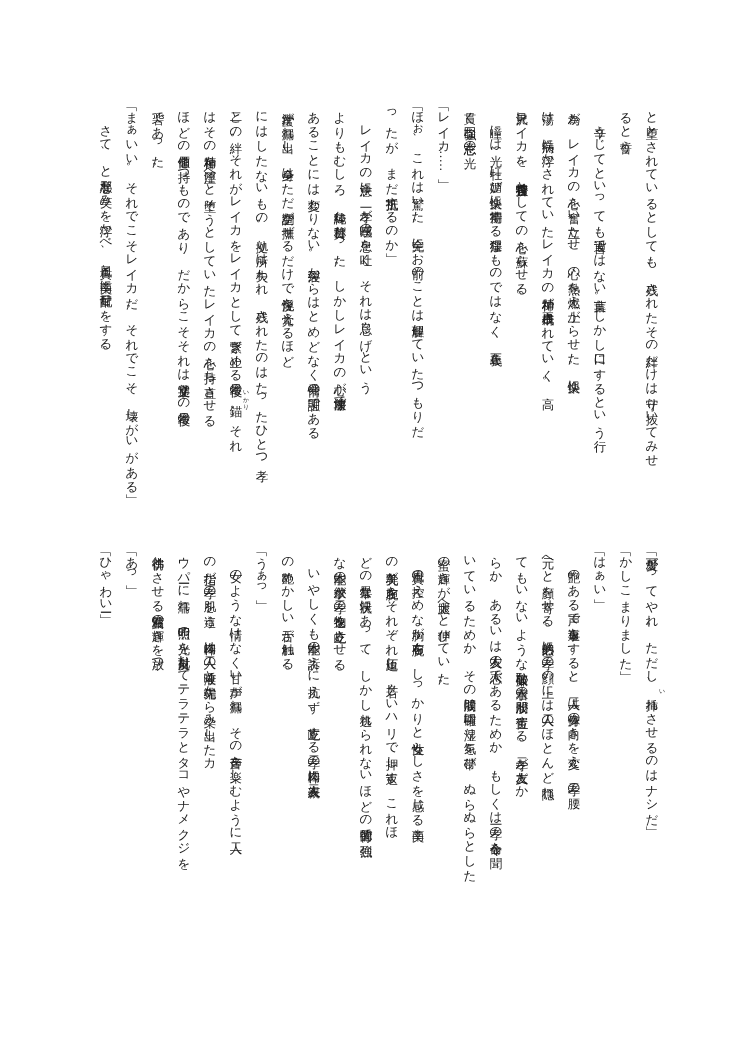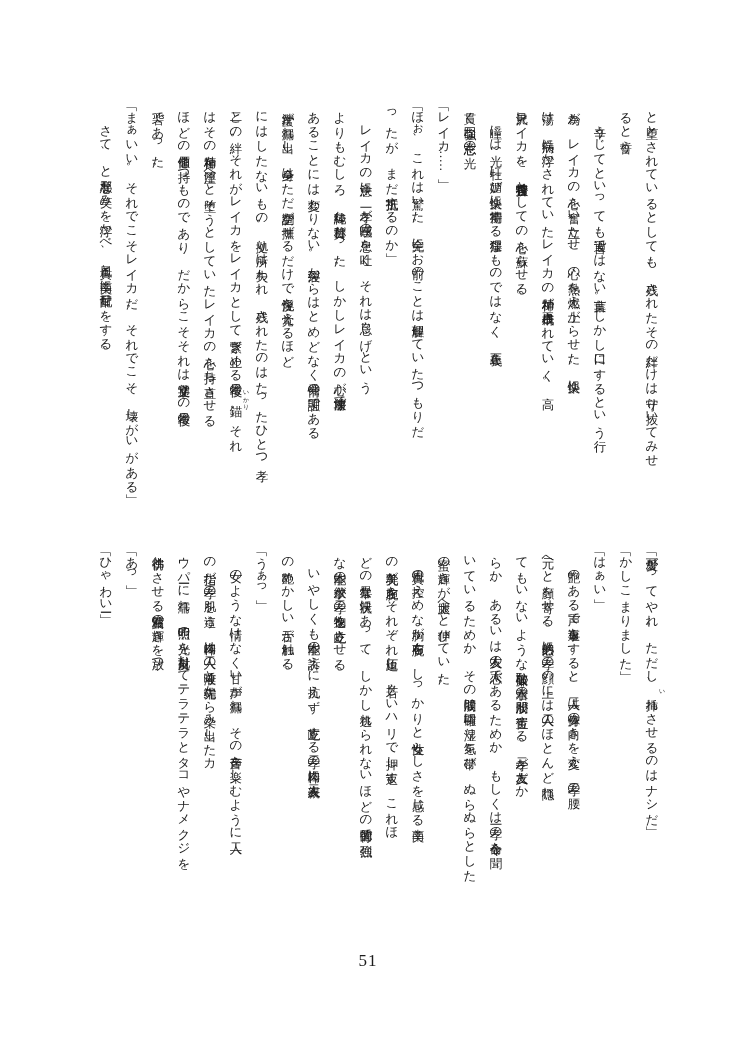--- a/index.html
+++ b/index.html
@@ -102,14 +102,13 @@
       <p class="line indent">いやしくも本能の訴えに抗えず、屹立する孝二の肉棒に親友二人</p>
       <p class="line">の艶めかしい舌が触れる。</p>
       <p class="line">「うぁっ」</p>
       <p class="line indent">女のような情けなく甘い声が漏れ、その声音を楽しむように二人</p>
       <p class="line">の指が孝二の肌を這う。肉棒は二人の唾液と先端から染み出したカ</p>
       <p class="line">ウパーに濡れ、照明の光を乱反射してテラテラとタコやナメクジを</p>
       <p class="line">彷彿とさせる粘液質の輝きを放つ。</p>
       <p class="line">「あっ」</p>
       <p class="line">「ひゃわいー」</p>
     </section>
-  <div class="page-number">51</div>
 </div>
 
 </body></html>

